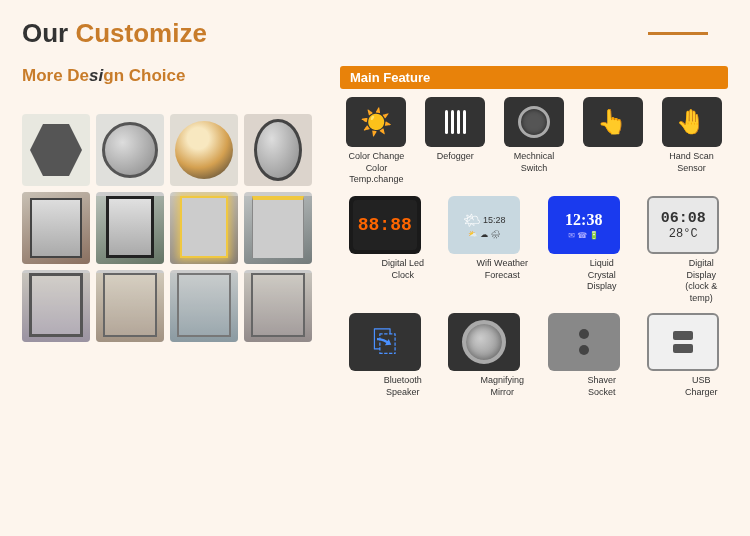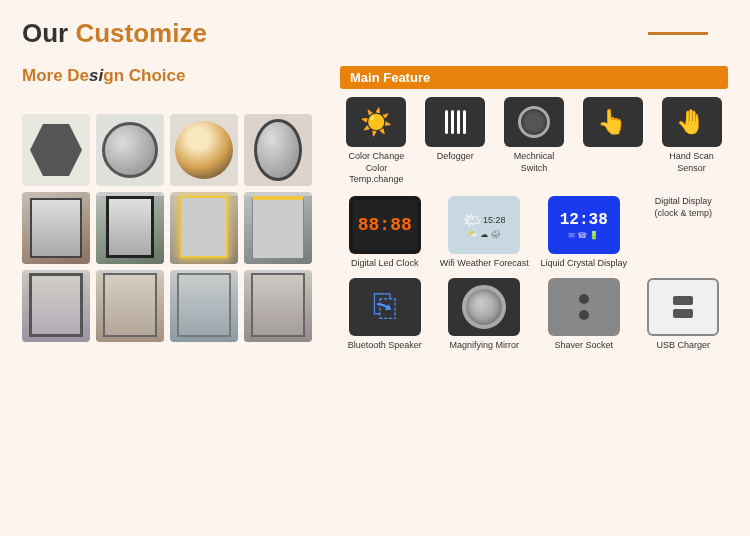--- a/index.html
+++ b/index.html
@@ -126,20 +126,21 @@
       justify-content: center;
       margin-bottom: 4px;
       color: #fff;
       font-size: 18px;
       overflow: hidden;
     }
     .opt-label {
       font-size: 9px;
       color: #333;
       line-height: 1.3;
+      margin-left: 36px;
     }
     .icon-defog-line {
       width: 3px;
       height: 24px;
       background: #fff;
       border-radius: 2px;
     }
     .icon-defog-wrap {
       display: flex;
       gap: 3px;
@@ -303,27 +304,31 @@
               <span>🌤</span>
               <span style="font-size:9px; color:#333;">15:28</span>
             </div>
             <div style="font-size:8px; color:#333; margin-top:2px;">⛅ ☁ 🌧</div>
           </div>
           <div class="opt-label">Wifi Weather Forecast</div>
         </div>
 
         <div class="opt-item">
           <div class="opt-icon-box" style="background:#1a3aee; flex-direction:column;">
-            <div style="color:#fff; font-size:16px; font-family:Liberation Mono, monospace; font-weight:bold;">12:38</div>
+            <div style="color:#fff; font-size:16px; font-family:Liberation Serif, serif; font-weight:bold;">12:38</div>
             <div style="font-size:8px; color:#aaf; margin-top:2px;">✉ ☎ 🔋</div>
           </div>
           <div class="opt-label">Liquid Crystal Display</div>
         </div>
 
         <div class="opt-item">
+          <div class="opt-icon-box" style="background:#e8e8e8; border:2px solid #888; flex-direction:column;">
+            <div style="color:#333; font-size:15px; font-family:'Courier New',monospace; font-weight:bold;">06:08</div>
+            <div style="color:#333; font-size:12px; font-family:'Courier New',monospace;">28°C</div>
+          </div>
           <div class="opt-label">Digital Display<br>(clock &amp; temp)</div>
         </div>
       </div>
 
       <div class="optional-grid">
 
         <div class="opt-item">
           <div class="opt-icon-box" style="background:#333;">
             <span style="font-size:30px; color:#4a90ff;">⎘</span>
           </div>

